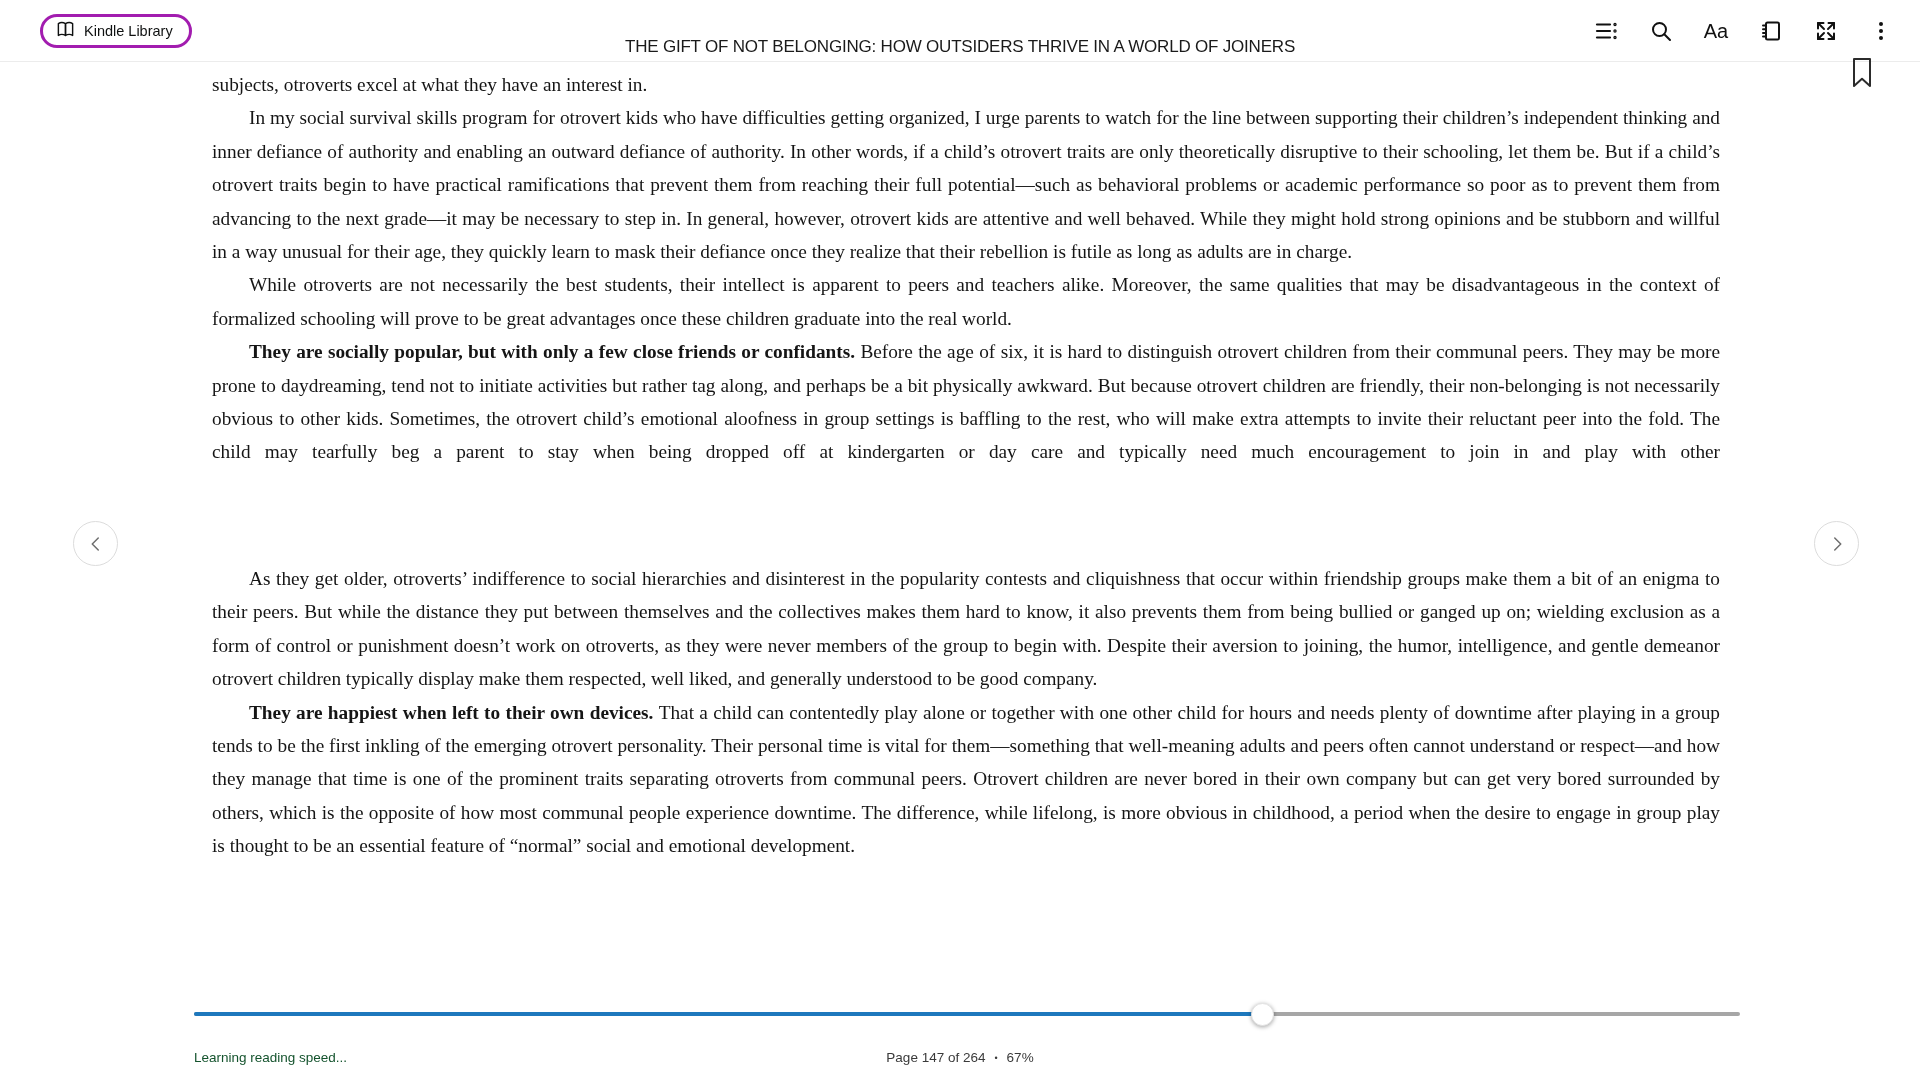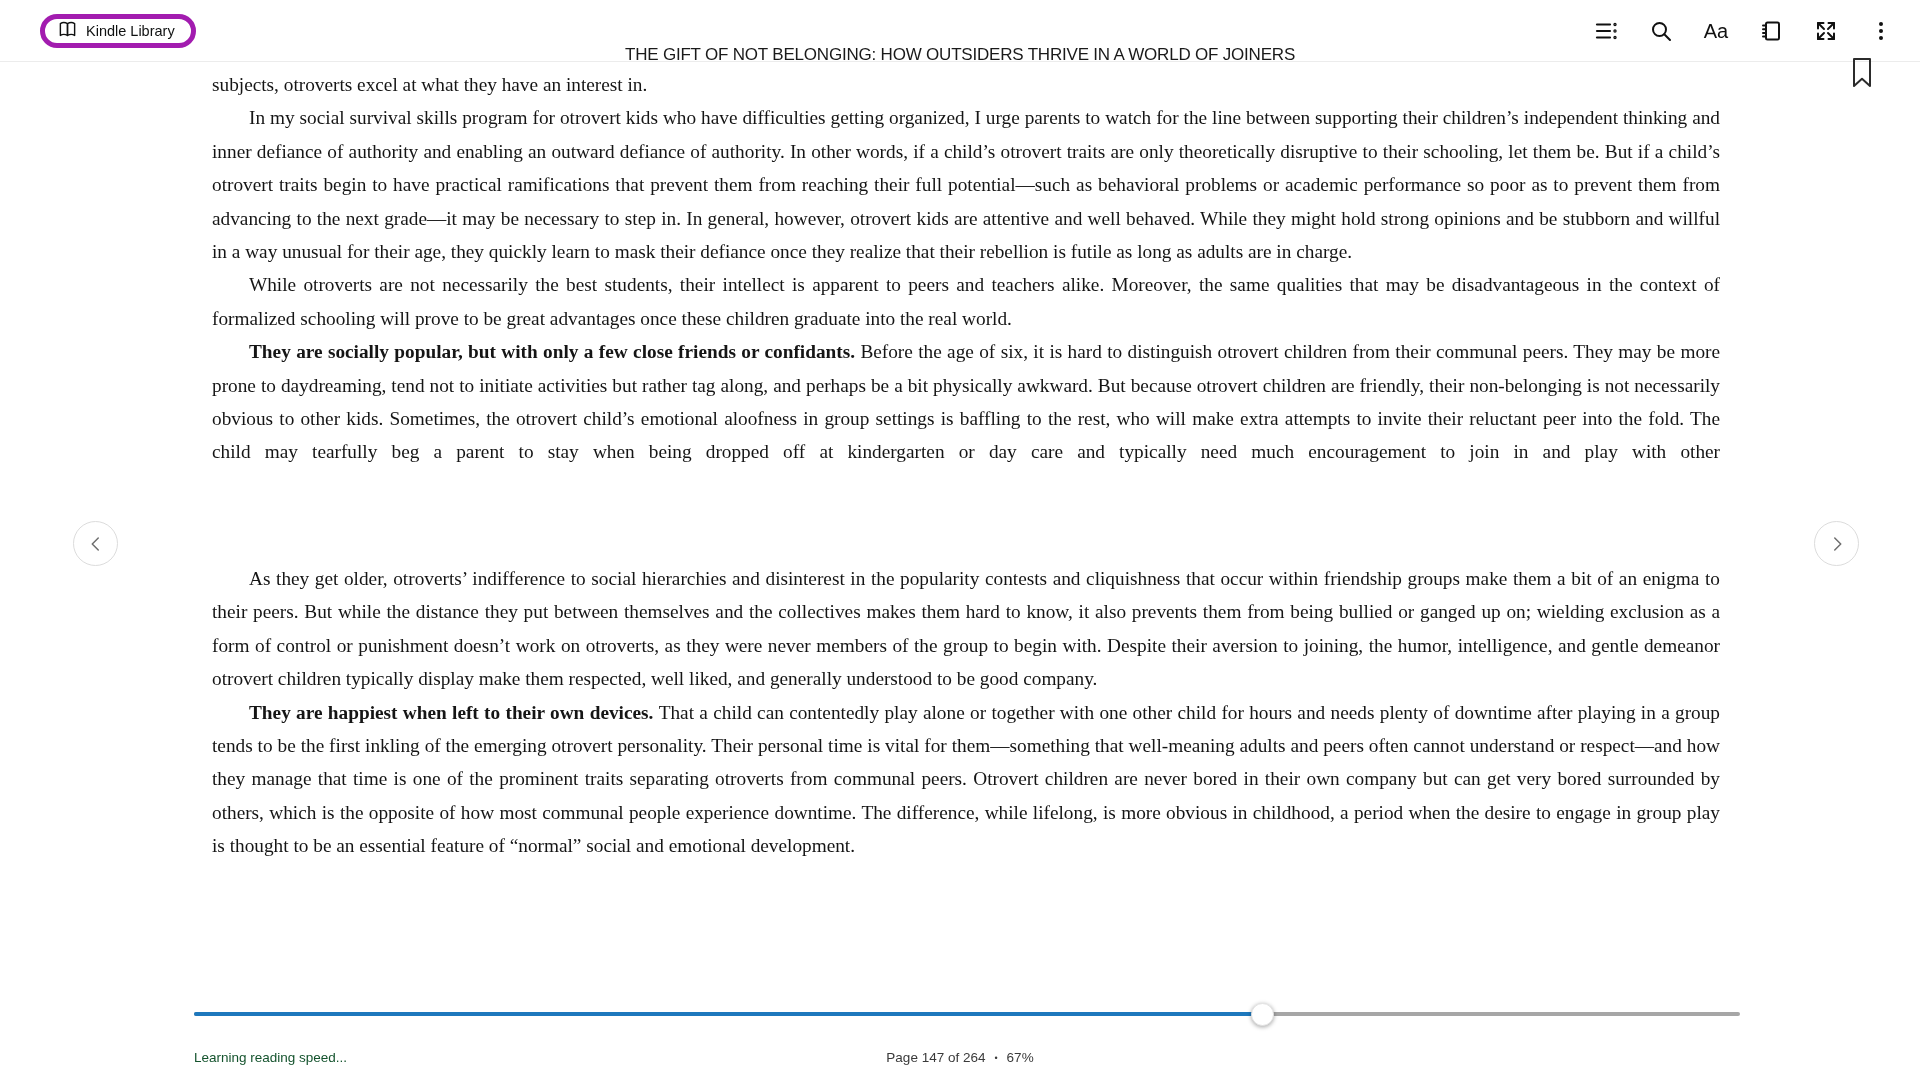--- a/index.html
+++ b/index.html
@@ -5,23 +5,23 @@
   * { margin: 0; padding: 0; box-sizing: border-box; }
   html, body { width: 1920px; height: 1080px; overflow: hidden; background: #ffffff;
     font-family: "Liberation Sans", sans-serif; }
 
   
   .topbar { position: absolute; left: 0; top: 0; width: 1920px; height: 62px;
     background: #fff; border-bottom: 1px solid #ececec;
     display: flex; align-items: center; }
   .library-btn { position: absolute; left: 40px; top: 14px; height: 34px;
     display: flex; align-items: center; gap: 9px; padding: 0 16px 0 13px;
-    border: 5px solid #a21caf; border-radius: 17px; background: #fff;
+    border: 3px solid #a21caf; border-radius: 17px; background: #fff;
     font-size: 14.5px; color: #0f1111; cursor: pointer; }
-  .page-title { position: absolute; left: 0; right: 0; top: 16px; height: 78px;
+  .page-title { position: absolute; left: 0; right: 0; top: 8px; height: 78px;
     display: flex; align-items: center; justify-content: center;
     font-size: 17px; letter-spacing: -0.2px; color: #1a1a1a; white-space: nowrap; }
   .toolbar-icons { position: absolute; right: 26px; top: 0; height: 62px;
     display: flex; align-items: center; gap: 29px; }
   .tool-btn { width: 26px; height: 26px; display: flex; align-items: center;
     justify-content: center; cursor: pointer; color: #111; text-align: center; }
   .tool-btn svg { display: block; }
   .aa-glyph { font-size: 20px; color: #111; font-weight: 500; line-height: 1; }
 
   

